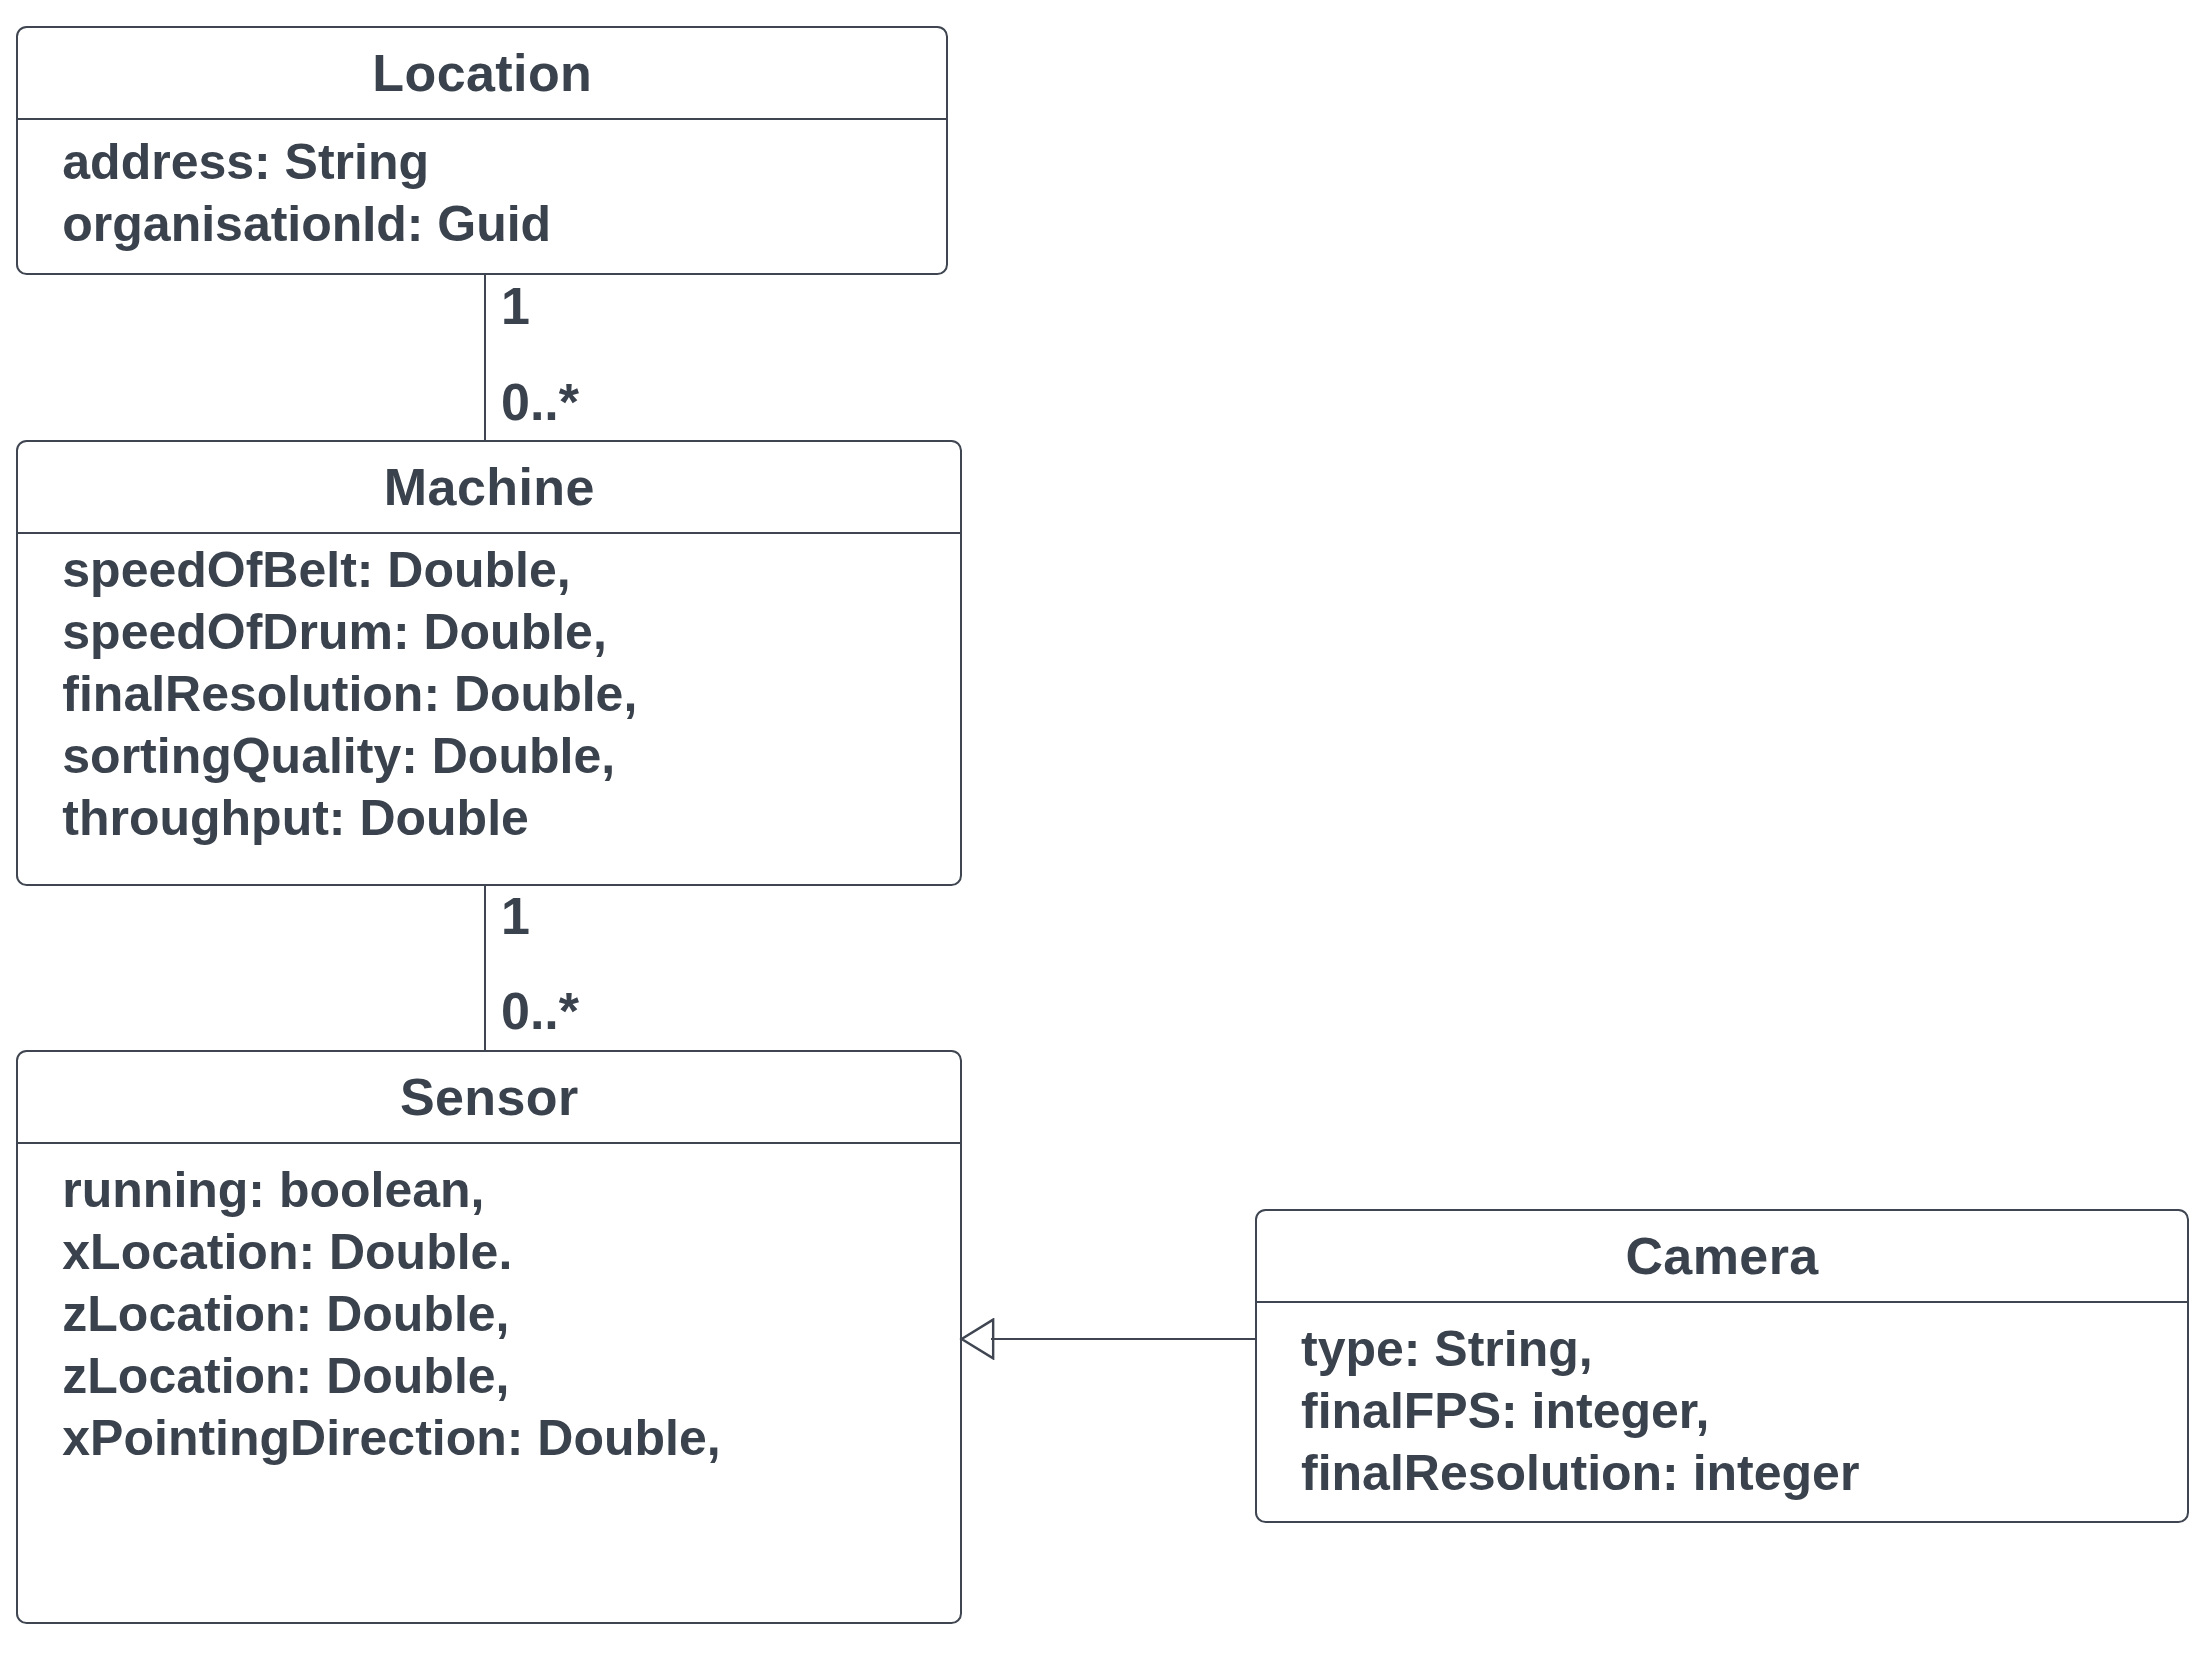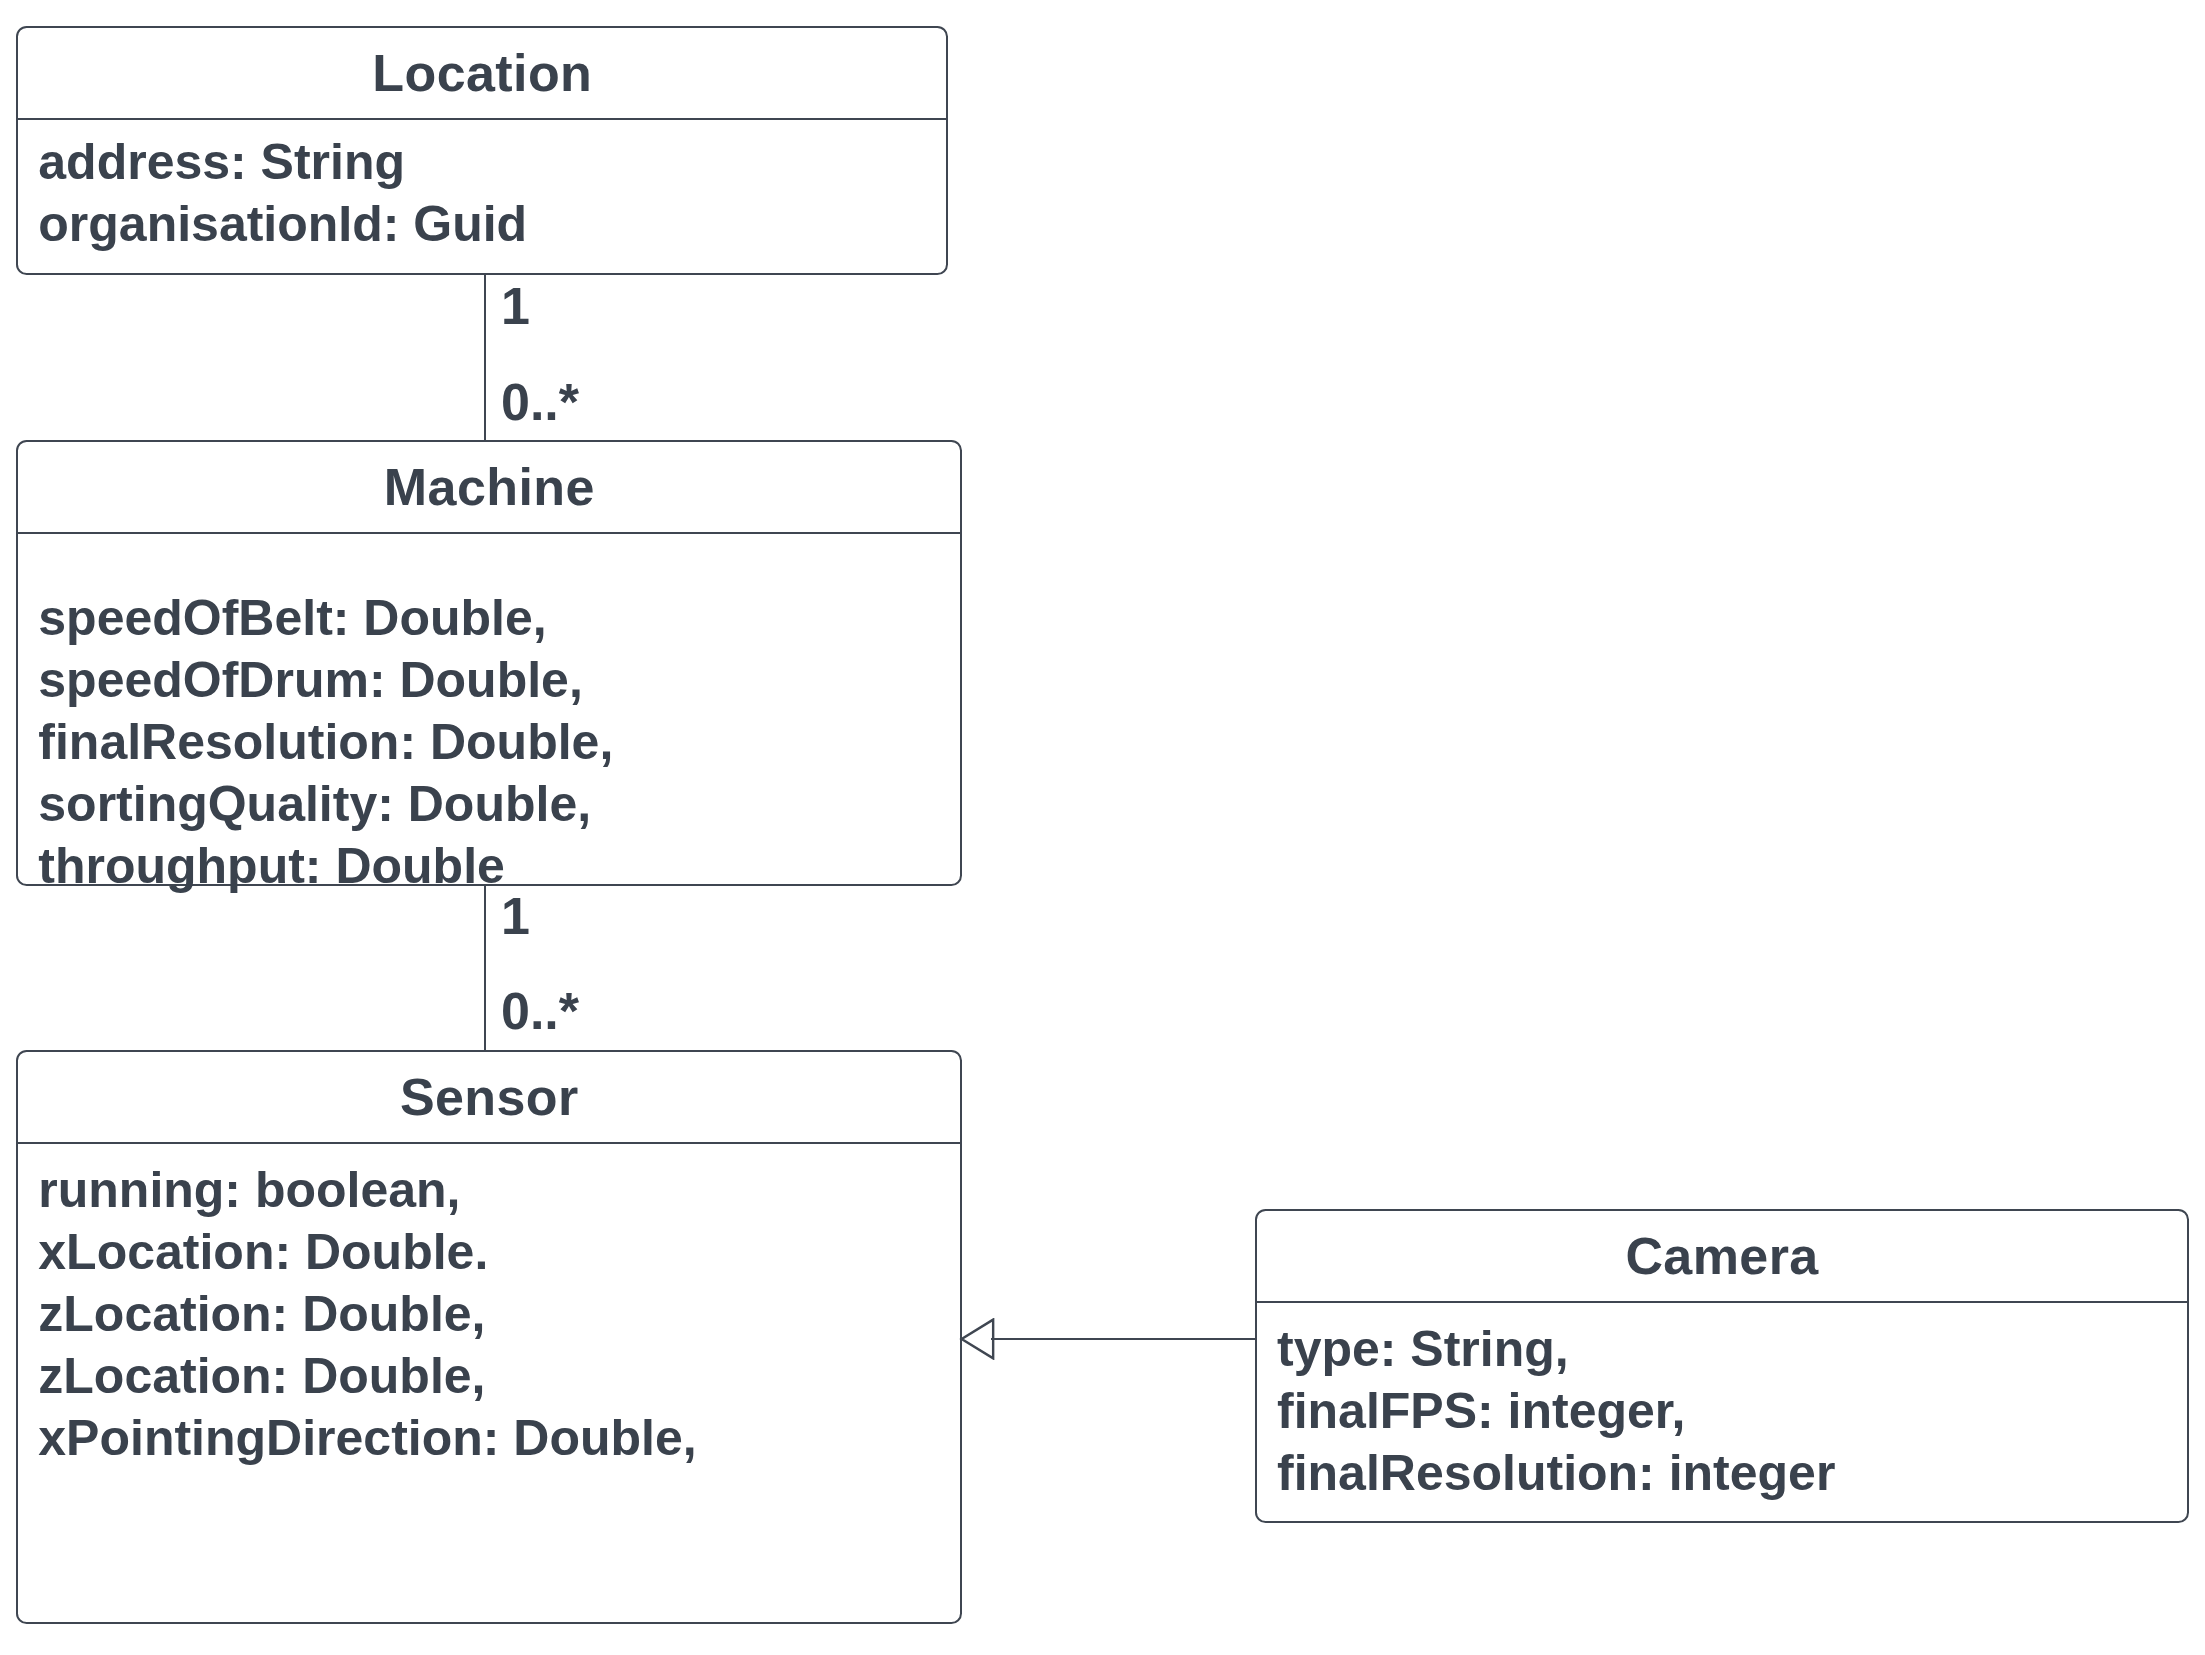--- a/index.html
+++ b/index.html
@@ -27,32 +27,32 @@
     border-radius:10.6px;
   }
   .uml-title{
     height:92px;
     border-bottom:2px solid var(--stroke);
     display:flex;align-items:center;justify-content:center;
     font-size:52px;
     letter-spacing:0.4px;
   }
   .uml-attrs{
-    padding-left:20px;
+    padding-left:44px;
     padding-right:16.3px;
     font-size:50px;
     line-height:62px;
   }
   .attr{white-space:pre;}
 
   .c-location{left:16.3px;top:26px;width:932px;height:249px;}
   .c-location .uml-attrs{padding-top:11.4px;}
 
   .c-machine{left:16.3px;top:440px;width:946px;height:446px;}
-  .c-machine .uml-attrs{padding-top:4.9px;margin-top:48px;}
+  .c-machine .uml-attrs{padding-top:4.9px;}
 
   .c-sensor{left:16.3px;top:1050px;width:946px;height:574px;}
   .c-sensor .uml-attrs{padding-top:14.6px;}
 
   .c-camera{left:1255px;top:1181px;width:934px;height:314px;margin-top:28px;}
   .c-camera .uml-attrs{padding-top:14.6px;}
 
   
   .vline{
     position:absolute;

